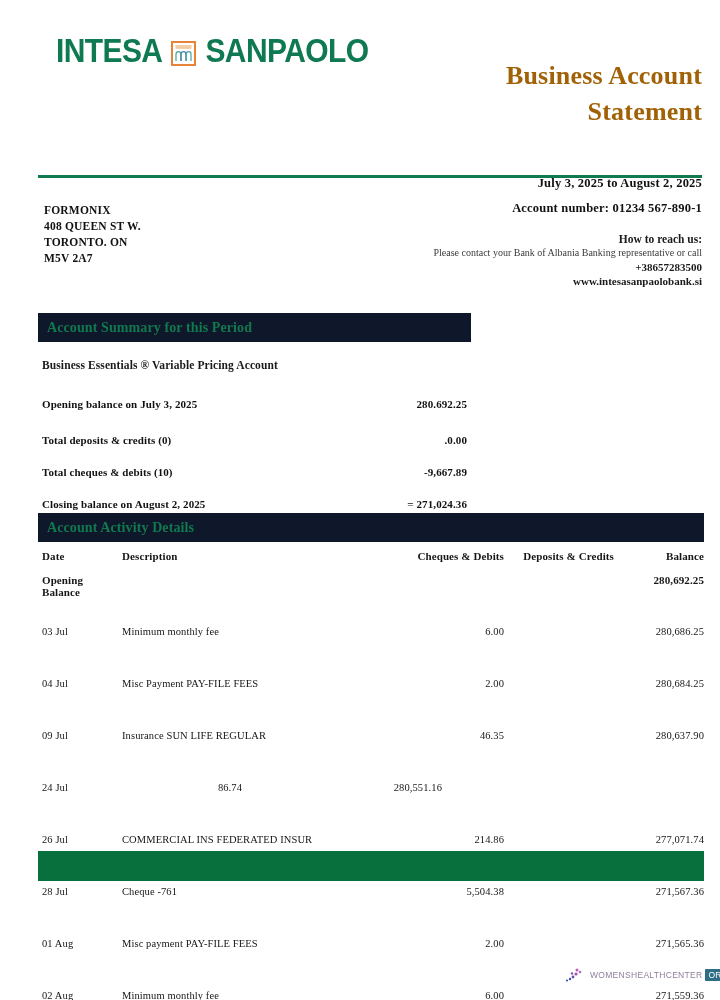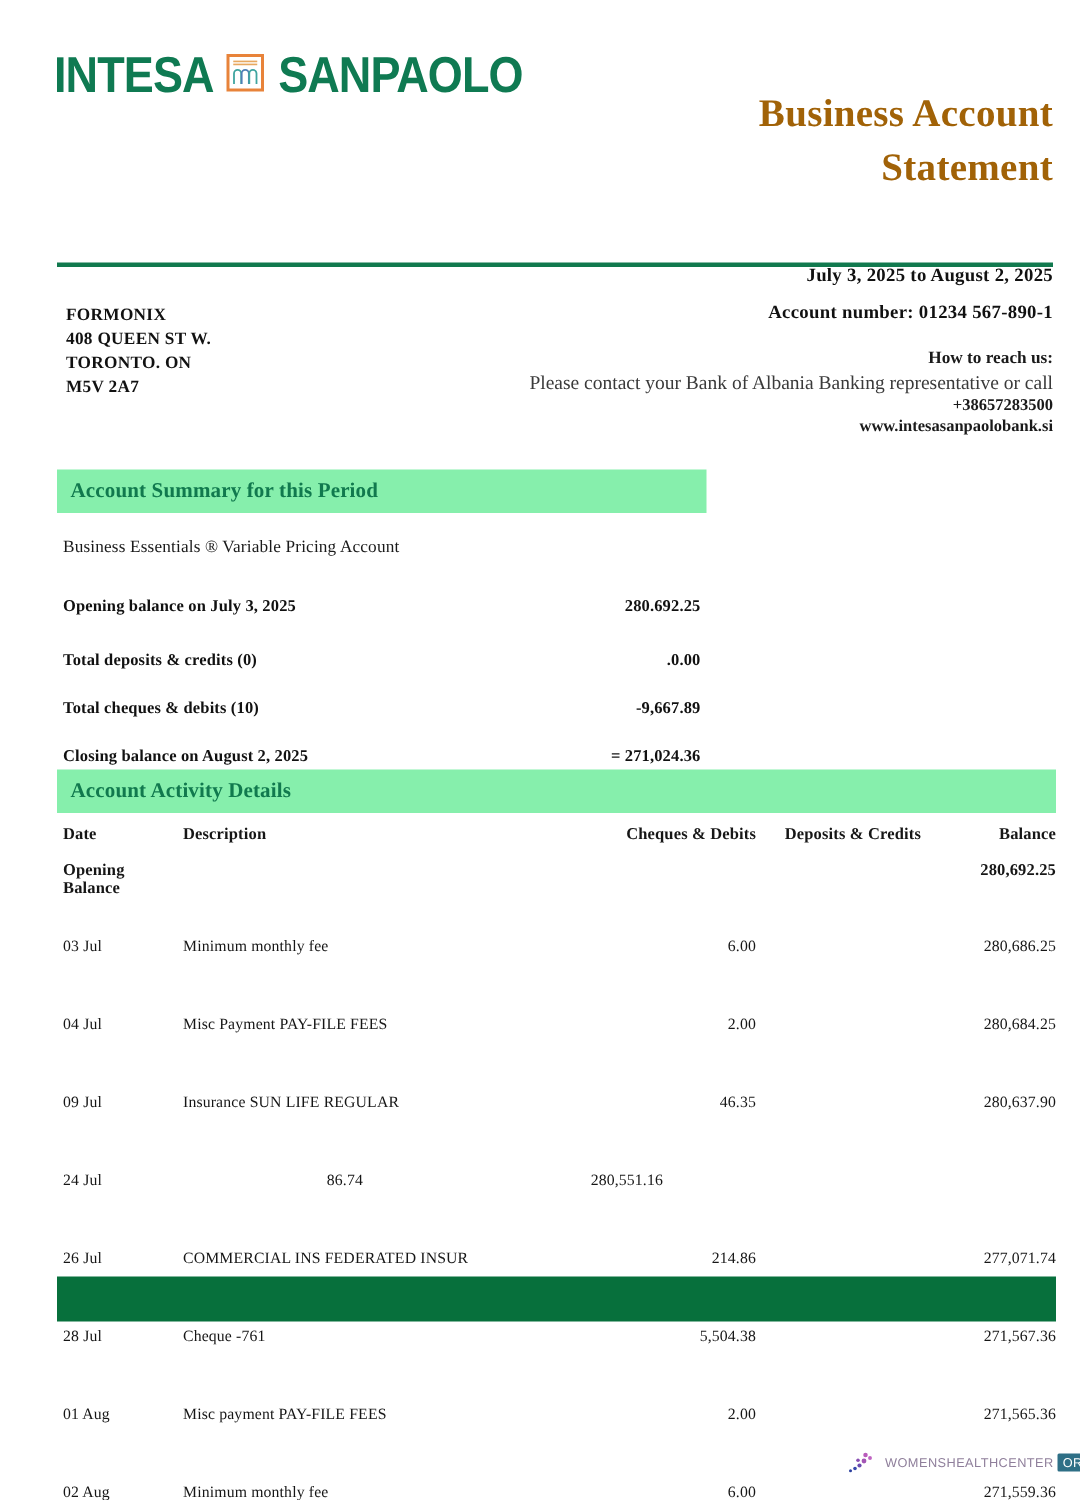--- a/index.html
+++ b/index.html
@@ -24,24 +24,24 @@
   }
 
   
   .header {
     position: absolute;
     top: 0; left: 0; right: 0;
     height: 165px;
   }
   .logo {
     position: absolute;
-    left: 36px;
+    left: 56px;
     top: 36px;
     display: flex;
-    align-items: flex-start;
+    align-items: flex-end;
     gap: 9px;
   }
   .logo-word {
     font-family: "Liberation Sans", "DejaVu Sans", sans-serif;
     font-size: 30px;
     font-weight: bold;
     letter-spacing: -0.6px;
     color: #0f7a52;
     line-height: 1;
     transform: scaleY(1.12);
@@ -101,59 +101,59 @@
     letter-spacing: 0.2px;
   }
   .reach {
     position: absolute;
     right: 18px;
     top: 232px;
     text-align: right;
     line-height: 1.28;
   }
   .reach-title { font-size: 11.5px; font-weight: bold; }
-  .reach-sub { font-size: 13px; color: #3a3a3a; }
+  .reach-sub { font-size: 10px; color: #3a3a3a; }
   .reach-phone { font-size: 11px; font-weight: bold; }
   .reach-web { font-size: 11px; font-weight: bold; }
 
   .address {
     position: absolute;
     left: 44px;
     top: 203px;
     font-size: 11.5px;
     font-weight: bold;
     line-height: 1.38;
     letter-spacing: 0.2px;
     color: #111;
   }
 
   
   .band {
     position: absolute;
-    background: #86efac;
+    background: #0f172a;
     display: flex;
     align-items: center;
     padding-left: 9px;
     box-sizing: border-box;
   }
   .band-title {
     color: #11794e;
     font-weight: bold;
     font-size: 14px;
     letter-spacing: 0.1px;
   }
   #summary-band { left: 38px; top: 313px; width: 433px; height: 29px; }
   #activity-band { left: 38px; top: 513px; width: 666px; height: 29px; }
 
   .acct-type {
     position: absolute;
     left: 42px;
     top: 359px;
     font-size: 11.5px;
-    font-weight: normal;
+    font-weight: bold;
     letter-spacing: 0.1px;
   }
 
   
   .summary {
     position: absolute;
     left: 42px;
     top: 398px;
     width: 425px;
   }

